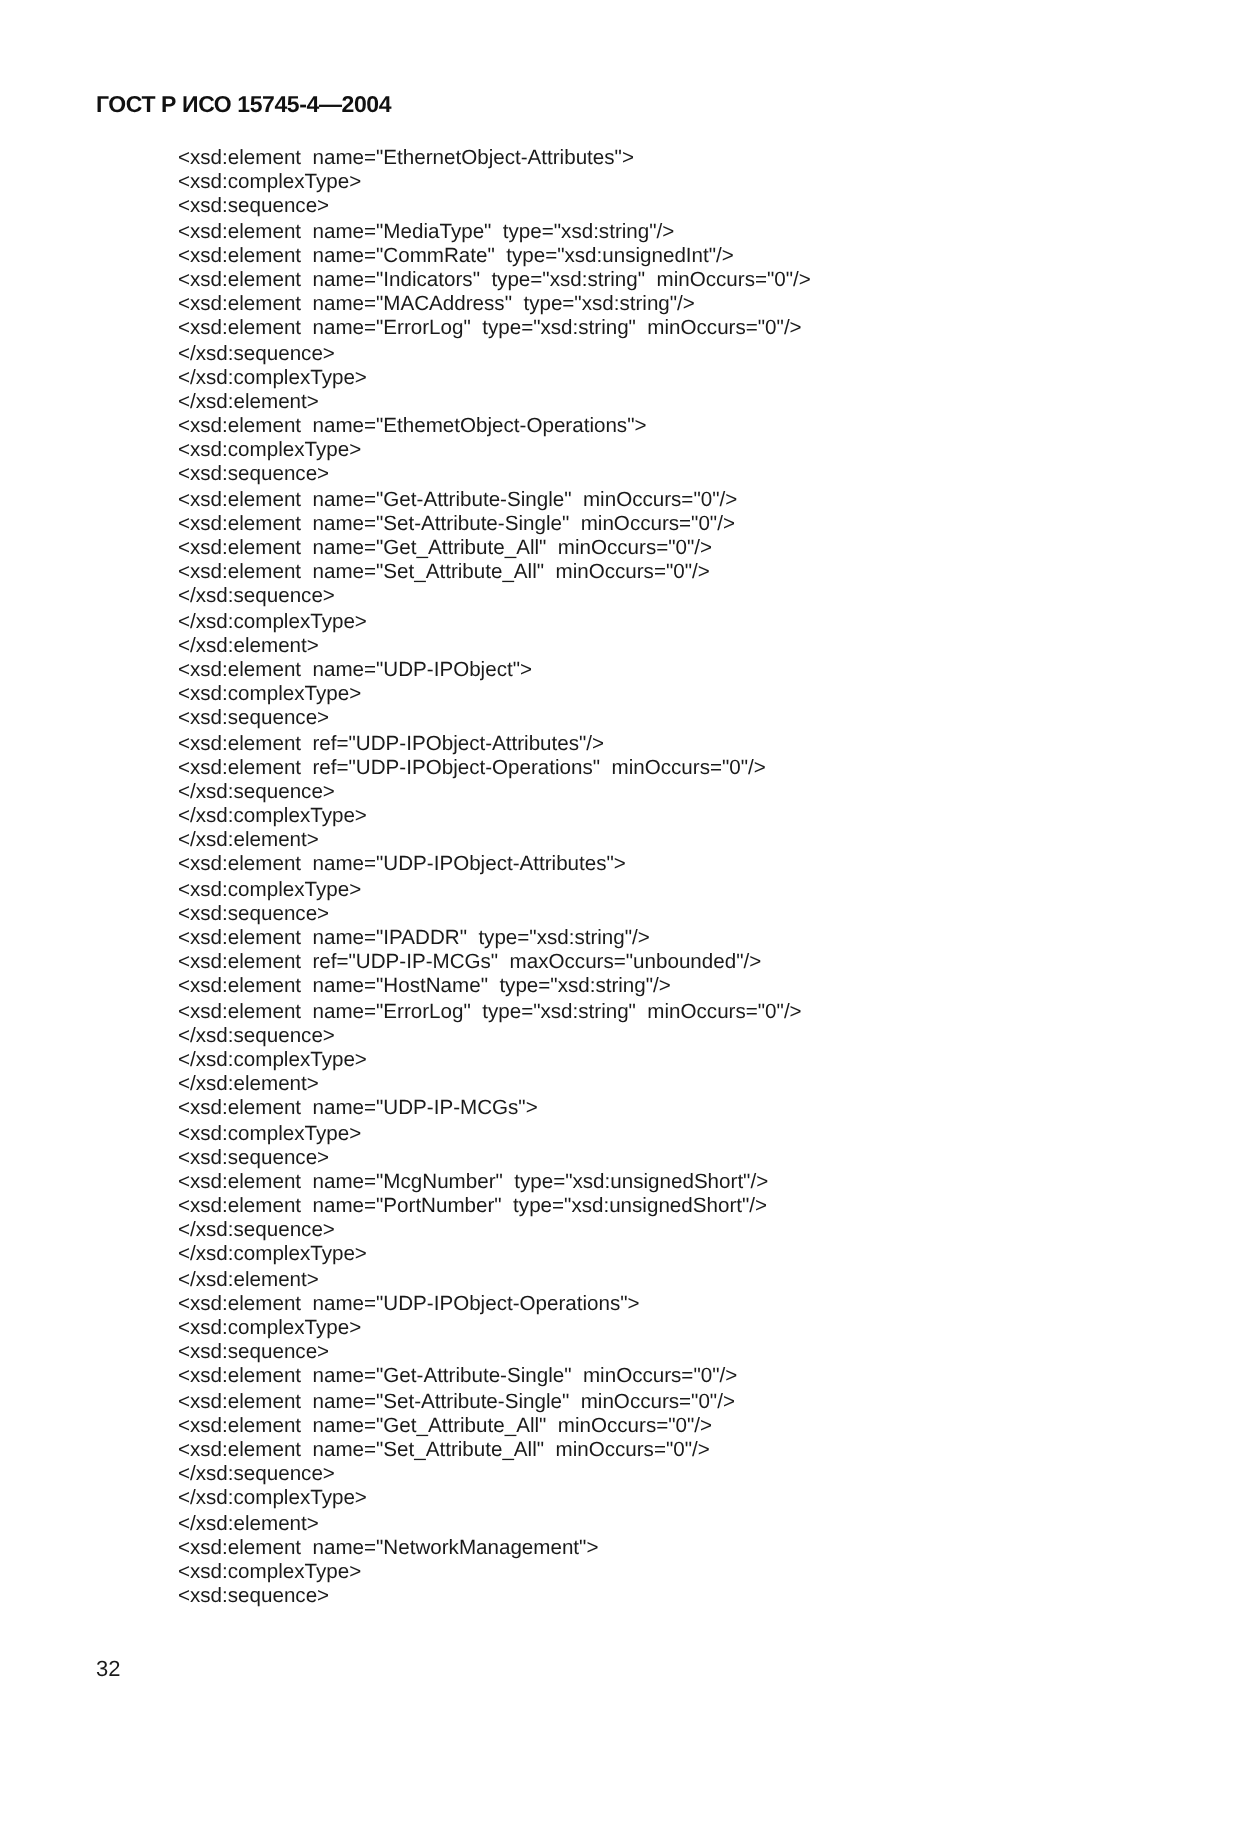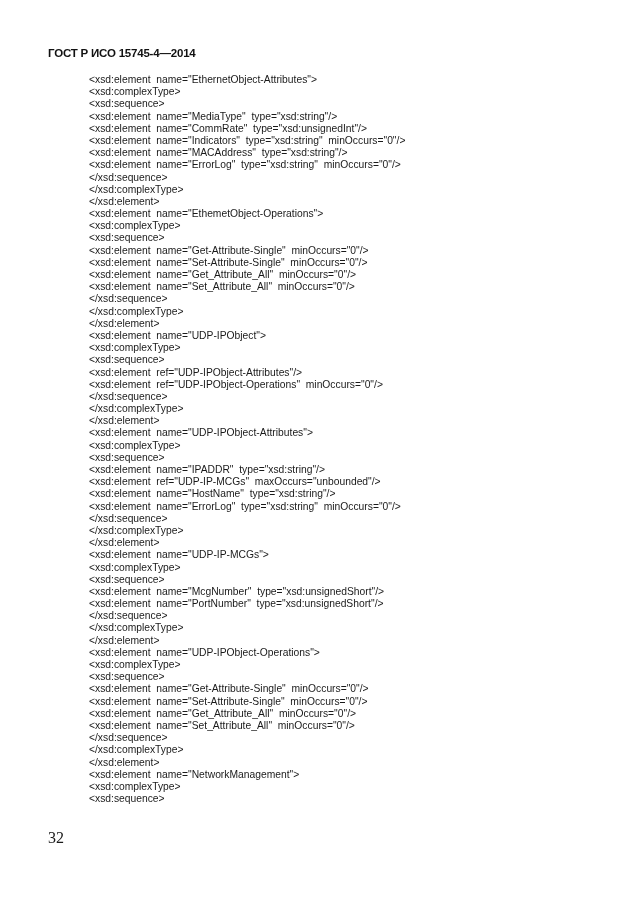--- a/index.html
+++ b/index.html
@@ -13,24 +13,24 @@
   .code {
     position: absolute; left: 89px; top: 74px;
     margin: 0; padding: 0; list-style: none;
     font-family: "Liberation Sans", sans-serif;
     font-size: 10.3px; line-height: 12.2px; color: #1a1a1a;
     white-space: pre;
   }
   .code li { height: 12.2px; }
   .page-num {
     position: absolute; left: 48px; top: 829px;
-    font-family: Liberation Serif, serif;
-    font-size: 16px; color: #1a1a1a;
+    font-family: Liberation Sans, sans-serif;
+    font-size: 11px; color: #1a1a1a;
   }
 </style>
 </head>
 <body>
 
-<div class="header">ГОСТ Р ИСО 15745-4—2014</div>
+<div class="header">ГОСТ Р ИСО 15745-4—2004</div>
 
 <ul class="code" id="code"><li>&lt;xsd:element  name="EthernetObject-Attributes"&gt;</li><li>&lt;xsd:complexType&gt;</li><li>&lt;xsd:sequence&gt;</li><li>&lt;xsd:element  name="MediaType"  type="xsd:string"/&gt;</li><li>&lt;xsd:element  name="CommRate"  type="xsd:unsignedInt"/&gt;</li><li>&lt;xsd:element  name="Indicators"  type="xsd:string"  minOccurs="0"/&gt;</li><li>&lt;xsd:element  name="MACAddress"  type="xsd:string"/&gt;</li><li>&lt;xsd:element  name="ErrorLog"  type="xsd:string"  minOccurs="0"/&gt;</li><li>&lt;/xsd:sequence&gt;</li><li>&lt;/xsd:complexType&gt;</li><li>&lt;/xsd:element&gt;</li><li>&lt;xsd:element  name="EthemetObject-Operations"&gt;</li><li>&lt;xsd:complexType&gt;</li><li>&lt;xsd:sequence&gt;</li><li>&lt;xsd:element  name="Get-Attribute-Single"  minOccurs="0"/&gt;</li><li>&lt;xsd:element  name="Set-Attribute-Single"  minOccurs="0"/&gt;</li><li>&lt;xsd:element  name="Get_Attribute_All"  minOccurs="0"/&gt;</li><li>&lt;xsd:element  name="Set_Attribute_All"  minOccurs="0"/&gt;</li><li>&lt;/xsd:sequence&gt;</li><li>&lt;/xsd:complexType&gt;</li><li>&lt;/xsd:element&gt;</li><li>&lt;xsd:element  name="UDP-IPObject"&gt;</li><li>&lt;xsd:complexType&gt;</li><li>&lt;xsd:sequence&gt;</li><li>&lt;xsd:element  ref="UDP-IPObject-Attributes"/&gt;</li><li>&lt;xsd:element  ref="UDP-IPObject-Operations"  minOccurs="0"/&gt;</li><li>&lt;/xsd:sequence&gt;</li><li>&lt;/xsd:complexType&gt;</li><li>&lt;/xsd:element&gt;</li><li>&lt;xsd:element  name="UDP-IPObject-Attributes"&gt;</li><li>&lt;xsd:complexType&gt;</li><li>&lt;xsd:sequence&gt;</li><li>&lt;xsd:element  name="IPADDR"  type="xsd:string"/&gt;</li><li>&lt;xsd:element  ref="UDP-IP-MCGs"  maxOccurs="unbounded"/&gt;</li><li>&lt;xsd:element  name="HostName"  type="xsd:string"/&gt;</li><li>&lt;xsd:element  name="ErrorLog"  type="xsd:string"  minOccurs="0"/&gt;</li><li>&lt;/xsd:sequence&gt;</li><li>&lt;/xsd:complexType&gt;</li><li>&lt;/xsd:element&gt;</li><li>&lt;xsd:element  name="UDP-IP-MCGs"&gt;</li><li>&lt;xsd:complexType&gt;</li><li>&lt;xsd:sequence&gt;</li><li>&lt;xsd:element  name="McgNumber"  type="xsd:unsignedShort"/&gt;</li><li>&lt;xsd:element  name="PortNumber"  type="xsd:unsignedShort"/&gt;</li><li>&lt;/xsd:sequence&gt;</li><li>&lt;/xsd:complexType&gt;</li><li>&lt;/xsd:element&gt;</li><li>&lt;xsd:element  name="UDP-IPObject-Operations"&gt;</li><li>&lt;xsd:complexType&gt;</li><li>&lt;xsd:sequence&gt;</li><li>&lt;xsd:element  name="Get-Attribute-Single"  minOccurs="0"/&gt;</li><li>&lt;xsd:element  name="Set-Attribute-Single"  minOccurs="0"/&gt;</li><li>&lt;xsd:element  name="Get_Attribute_All"  minOccurs="0"/&gt;</li><li>&lt;xsd:element  name="Set_Attribute_All"  minOccurs="0"/&gt;</li><li>&lt;/xsd:sequence&gt;</li><li>&lt;/xsd:complexType&gt;</li><li>&lt;/xsd:element&gt;</li><li>&lt;xsd:element  name="NetworkManagement"&gt;</li><li>&lt;xsd:complexType&gt;</li><li>&lt;xsd:sequence&gt;</li></ul>
 
 <div class="page-num">32</div>
 
 </body></html>

